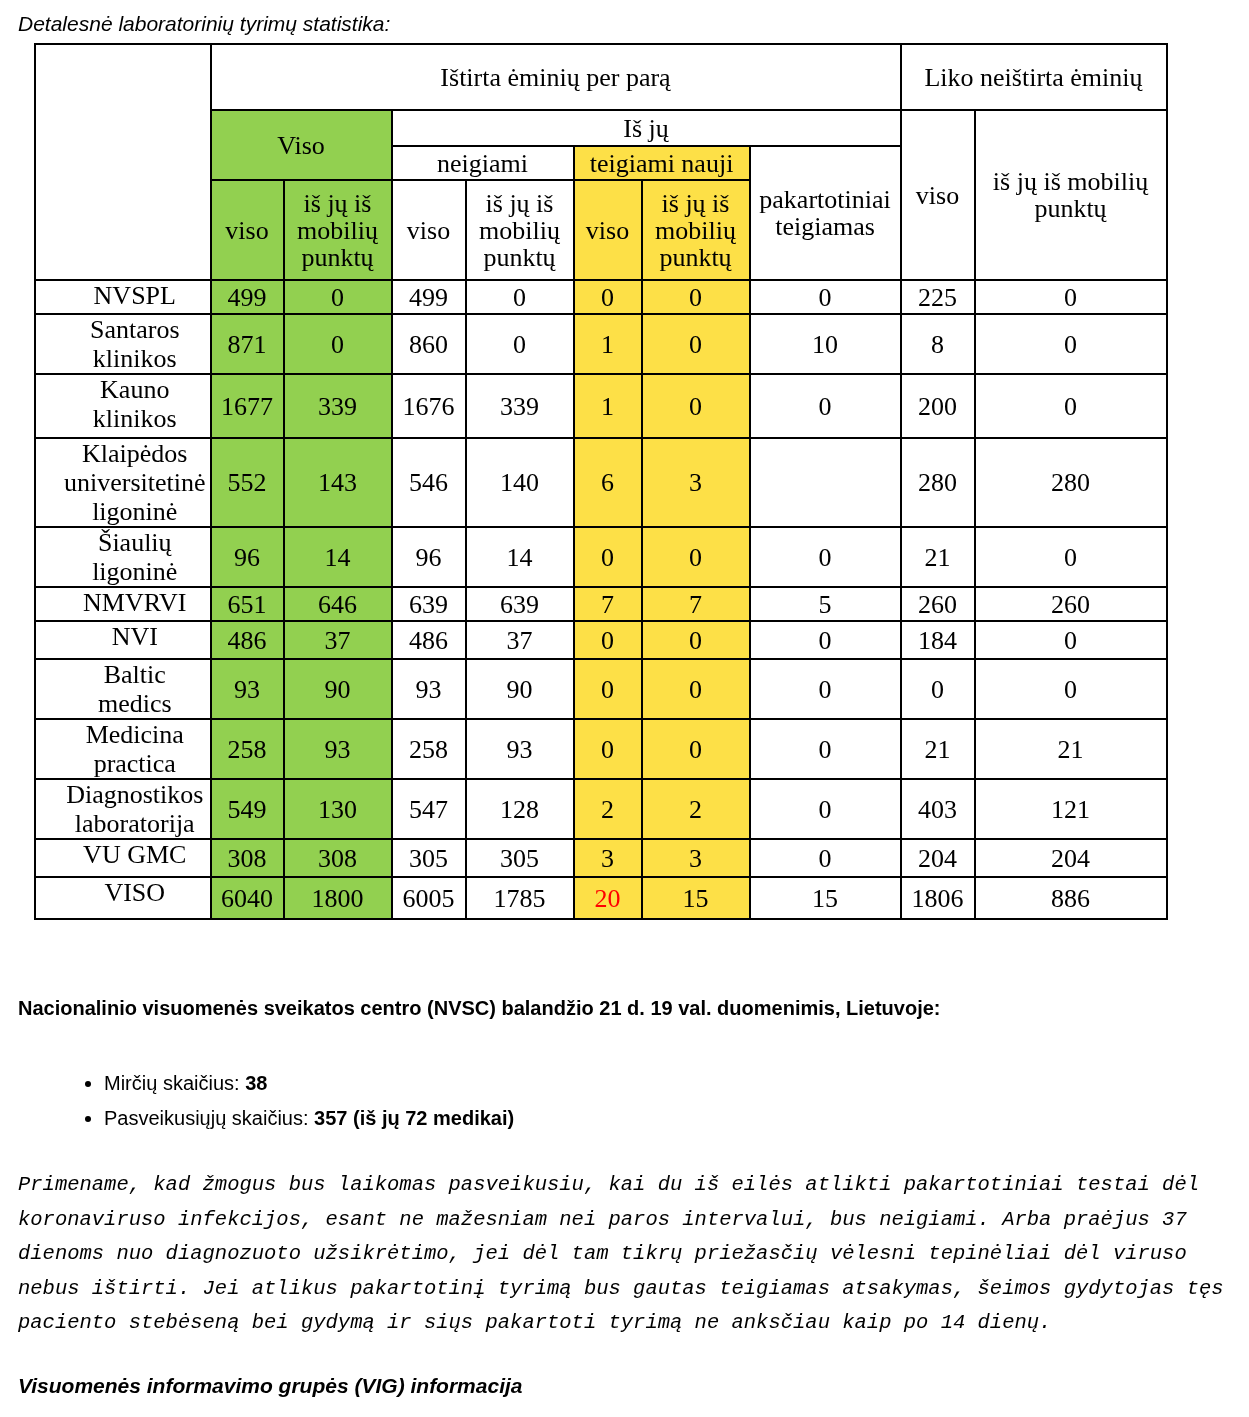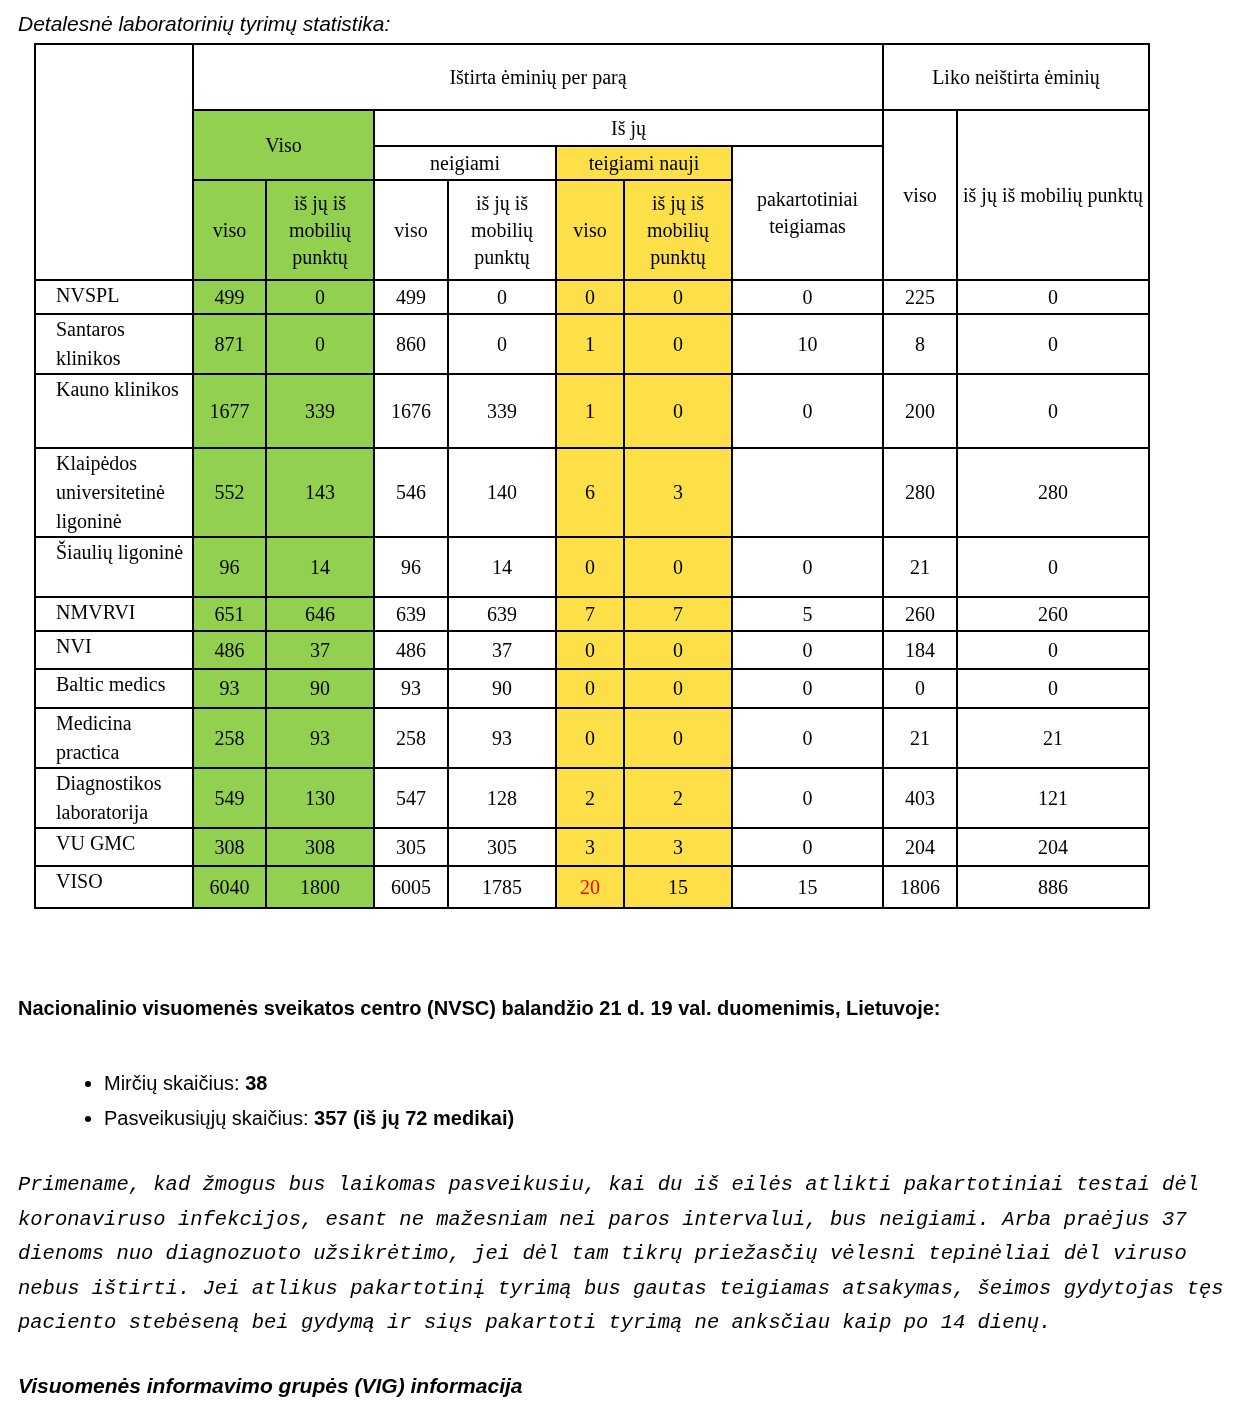--- a/index.html
+++ b/index.html
@@ -4,29 +4,29 @@
 <style>
   html, body { margin: 0; padding: 0; background: #ffffff; }
   body { width: 1249px; height: 1417px; position: relative; overflow: hidden; color: #000; }
   .caption {
     position: absolute; left: 18px; top: 12px;
     font-family: "Liberation Sans", sans-serif; font-style: italic; font-size: 21px;
   }
   table.lab {
     position: absolute; left: 34px; top: 43px;
     border-collapse: collapse; table-layout: fixed;
-    font-family: "Liberation Serif", serif; font-size: 20px;
+    font-family: "Liberation Serif", serif; font-size: 26px;
   }
   table.lab td, table.lab th {
     border: 2px solid #000; text-align: center; vertical-align: middle;
     font-weight: normal; padding: 0 4px; line-height: 27px;
   }
   .g { background: #92d050; }
   .p { background: #fde047; }
-  table.lab td.name { text-align: left; padding-left: 20px; vertical-align: top; line-height: 29px; }
+  table.lab td.name { text-align: center; padding-left: 28px; vertical-align: top; line-height: 29px; }
   .bold { font-weight: normal; }
   .red { color: #ff0000; font-weight: bold; }
   .sec-head {
     position: absolute; left: 18px; top: 997px;
     font-family: "Liberation Sans", sans-serif; font-weight: bold; font-size: 20px;
   }
   ul.stats {
     position: absolute; left: 58px; top: 1066px; margin: 0; padding: 0 0 0 46px;
     font-family: "Liberation Sans", sans-serif; font-size: 20px; line-height: 35px;
   }
@@ -102,21 +102,21 @@
         <td class="g">871</td>
         <td class="g">0</td>
         <td>860</td>
         <td>0</td>
         <td class="p">1</td>
         <td class="p">0</td>
         <td>10</td>
         <td>8</td>
         <td>0</td>
       </tr>
-      <tr style="height: 74px;">
+      <tr style="height: 64px;">
         <td class="name">Kauno klinikos</td>
         <td class="g">1677</td>
         <td class="g">339</td>
         <td>1676</td>
         <td>339</td>
         <td class="p">1</td>
         <td class="p">0</td>
         <td>0</td>
         <td>200</td>
         <td>0</td>

